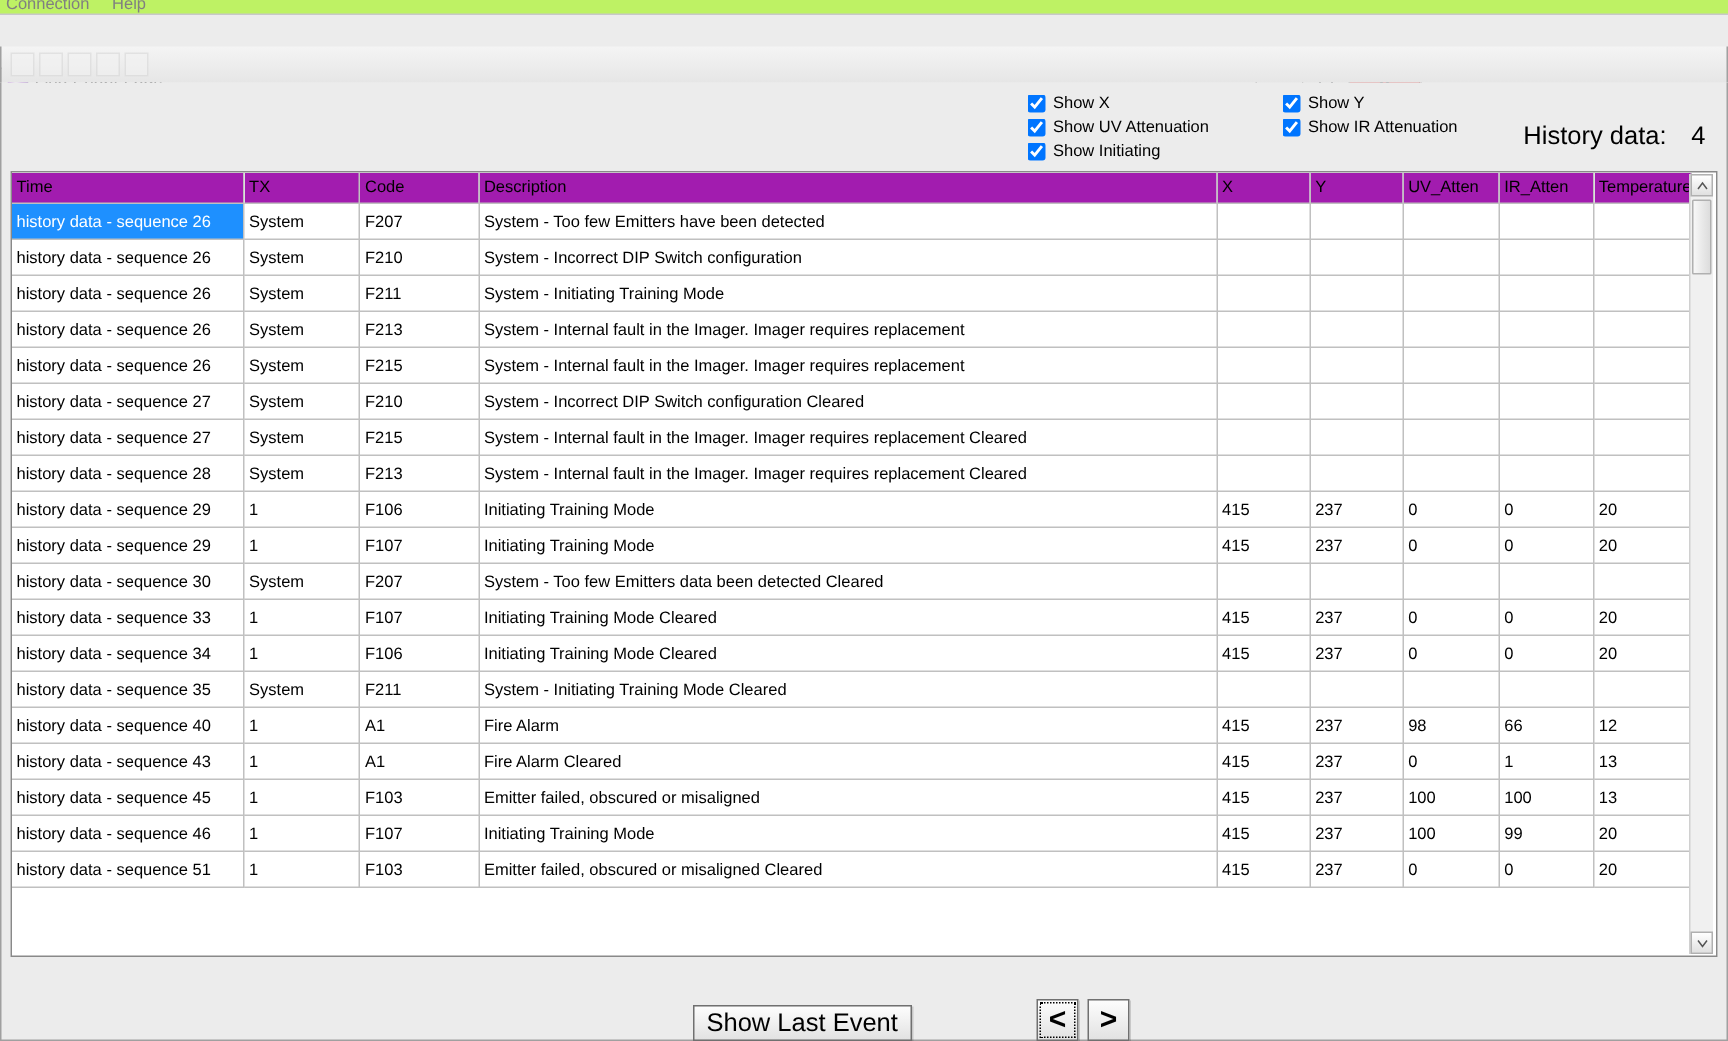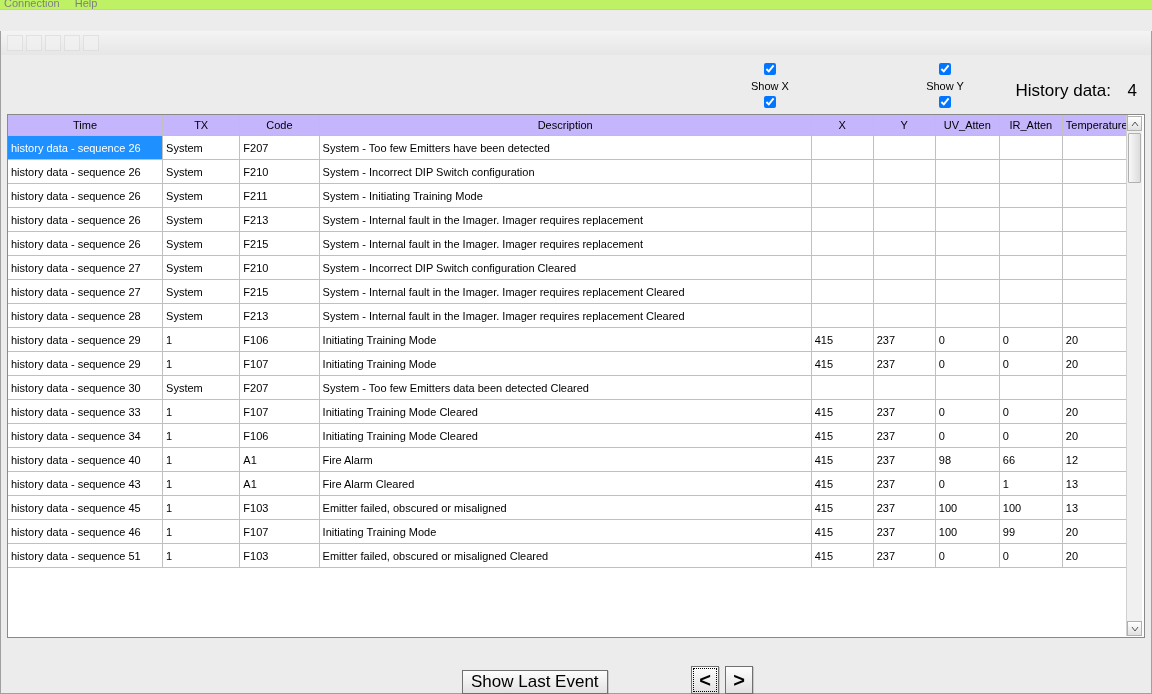--- a/index.html
+++ b/index.html
@@ -62,21 +62,21 @@
     background:#ececec;
     border:1px solid #a0a0a0; border-top:none; box-sizing:border-box;
   }
 
   
   .checks {
     position:absolute; left:684px; top:8px;
     display:grid; grid-template-columns: 170px 180px; row-gap:4px;
     font-size:11px;
   }
-  .chk { display:flex; align-items:center; gap:5px;flex-direction:column; }
+  .chk { display:flex; align-items:center; gap:5px; }
   .chk input { width:12px; height:12px; margin:0; }
 
   .history-label {
     position:absolute; right:40px; top:26px;
     font-family: Arial, sans-serif; font-size:17px;padding-left:37px;
   }
   .history-count {
     position:absolute; right:14px; top:26px;
     font-family: Arial, sans-serif; font-size:17px;
   }
@@ -89,23 +89,22 @@
   table.grid {
     border-collapse:collapse; width:1120px; table-layout:fixed;
     font-size:11px;
   }
   table.grid th, table.grid td {
     border:1px solid #c0c0c0; padding:2px 3px; text-align:left;
     height:19px; overflow:hidden; white-space:nowrap;
     background:#fff;
   }
   table.grid th {
-    background:#c4b5fd; font-weight:normal; height:16px;
+    background:#a21caf; font-weight:normal; height:16px;
     border-top:none;
-    text-align:center;
   }
   table.grid tr:first-child th:first-child { border-left:none; }
   table.grid td:first-child, table.grid th:first-child { border-left:none; }
   tr.selected td:first-child {
     background:#1e90ff; color:#fff;
   }
   .col-time{width:152px;} .col-tx{width:76px;} .col-code{width:78px;}
   .col-desc{width:484px;} .col-x{width:61px;} .col-y{width:61px;}
   .col-uv{width:63px;} .col-ir{width:62px;} .col-temp{width:64px;}
 
@@ -376,20 +375,31 @@
             <td>1</td>
             <td>F106</td>
             <td>Initiating Training Mode Cleared</td>
             <td>415</td>
             <td>237</td>
             <td>0</td>
             <td>0</td>
             <td>20</td>
           </tr>
           <tr>
+            <td>history data - sequence 35</td>
+            <td>System</td>
+            <td>F211</td>
+            <td>System - Initiating Training Mode Cleared</td>
+            <td></td>
+            <td></td>
+            <td></td>
+            <td></td>
+            <td></td>
+          </tr>
+          <tr>
             <td>history data - sequence 40</td>
             <td>1</td>
             <td>A1</td>
             <td>Fire Alarm</td>
             <td>415</td>
             <td>237</td>
             <td>98</td>
             <td>66</td>
             <td>12</td>
           </tr>

